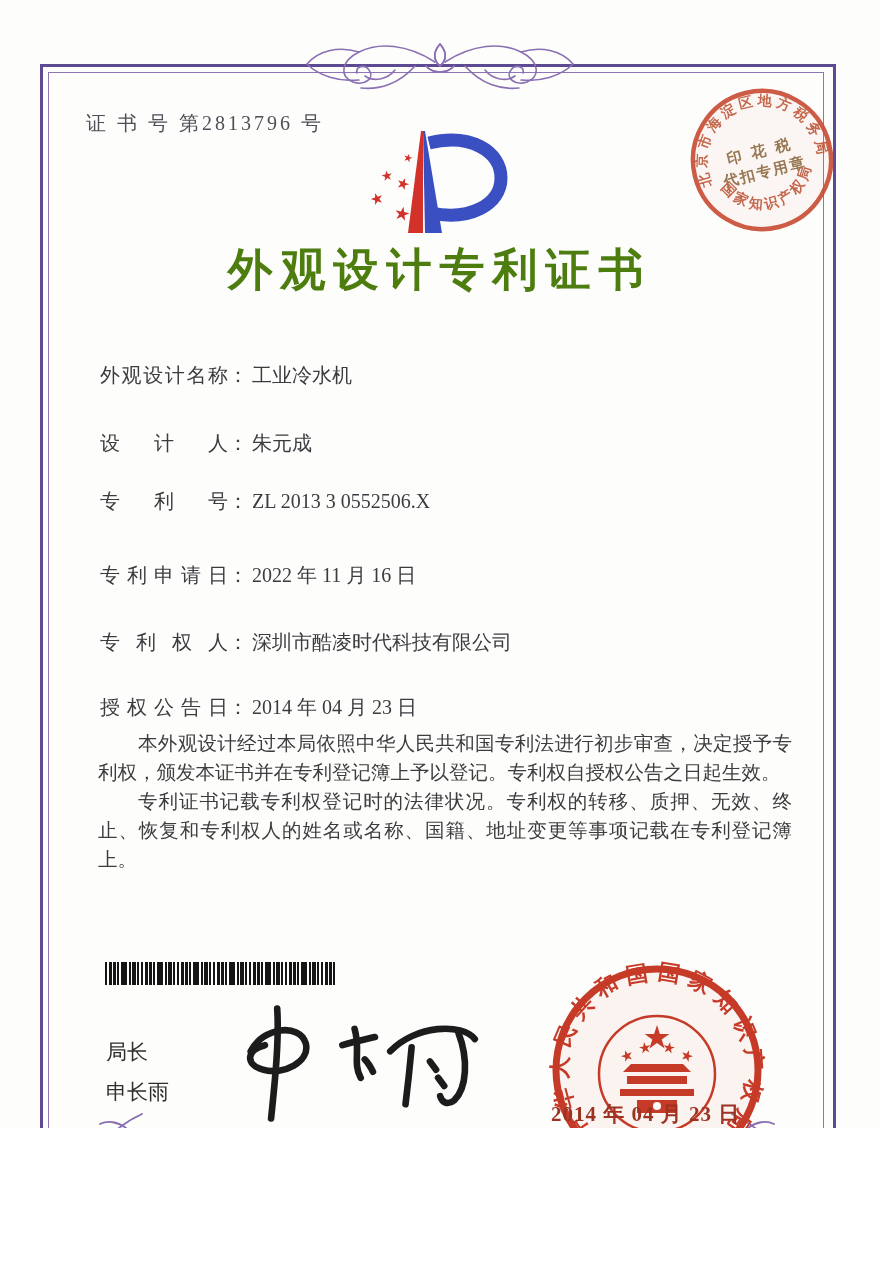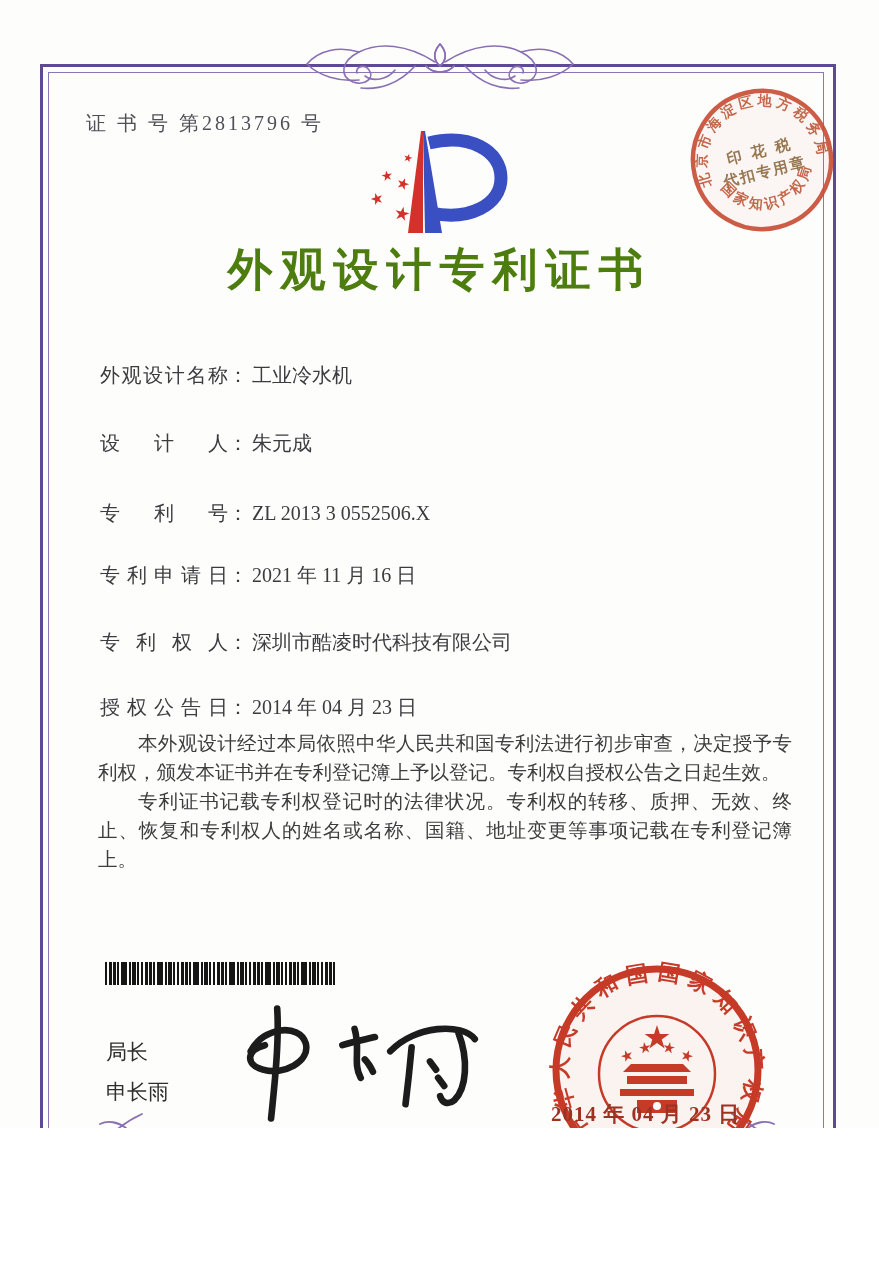--- a/index.html
+++ b/index.html
@@ -25,21 +25,21 @@
          font-size:45px;letter-spacing:8px;color:#4d7c0f;font-weight:600;}
 
   
   .tax-stamp{position:absolute;left:686px;top:84px;width:152px;height:152px;
              transform:rotate(-14deg);opacity:.92;}
 
   
   .field{position:absolute;left:100px;font-size:20px;color:#3b3b40;white-space:nowrap;}
   .field .lbl{display:inline-block;width:128px;text-align:justify;text-align-last:justify;}
   .field .colon{margin:0 4px 0 0;}
-  .f0{top:362px}.f1{top:430px}.f2{top:500px}.f3{top:562px}.f4{top:629px}.f5{top:694px}
+  .f0{top:362px}.f1{top:430px}.f2{top:488px}.f3{top:562px}.f4{top:629px}.f5{top:694px}
 
   
   .body-text{position:absolute;left:98px;top:729px;width:694px;font-size:19.5px;
              line-height:29px;color:#3d3d3f;text-align:justify;}
   .body-text p{margin:0;text-indent:2.05em;}
 
   
   .barcode{position:absolute;left:105px;top:962px;width:232px;height:23px;
            background-image:
              repeating-linear-gradient(90deg,#151515 0 2px,transparent 2px 4px),
@@ -138,21 +138,21 @@
   <div class="field f0">
     <span class="lbl">外观设计名称</span><span class="colon">：</span><span>工业冷水机</span>
   </div>
   <div class="field f1">
     <span class="lbl">设计人</span><span class="colon">：</span><span>朱元成</span>
   </div>
   <div class="field f2">
     <span class="lbl">专利号</span><span class="colon">：</span><span>ZL 2013 3 0552506.X</span>
   </div>
   <div class="field f3">
-    <span class="lbl">专利申请日</span><span class="colon">：</span><span>2021 年 11 月 16 日</span>
+    <span class="lbl">专利申请日</span><span class="colon">：</span><span>2022 年 11 月 16 日</span>
   </div>
   <div class="field f4">
     <span class="lbl">专利权人</span><span class="colon">：</span><span>深圳市酷凌时代科技有限公司</span>
   </div>
   <div class="field f5">
     <span class="lbl">授权公告日</span><span class="colon">：</span><span>2014 年 04 月 23 日</span>
   </div>
 
   <div class="body-text">
     <p>本外观设计经过本局依照中华人民共和国专利法进行初步审查，决定授予专利权，颁发本证书并在专利登记簿上予以登记。专利权自授权公告之日起生效。</p>

